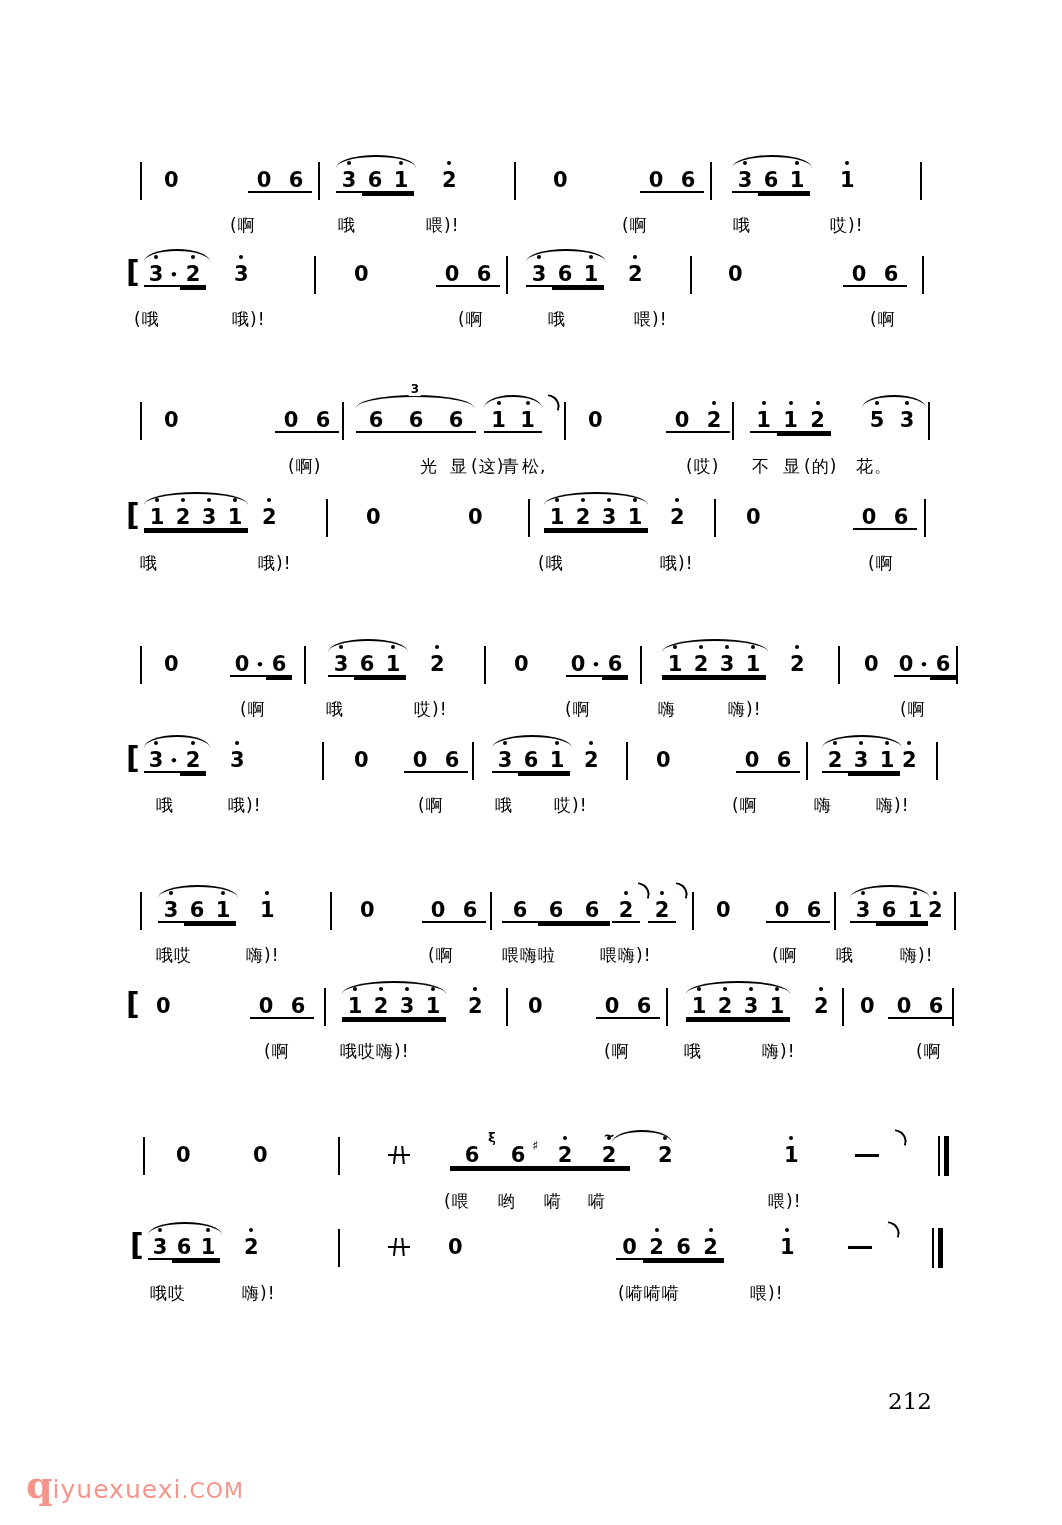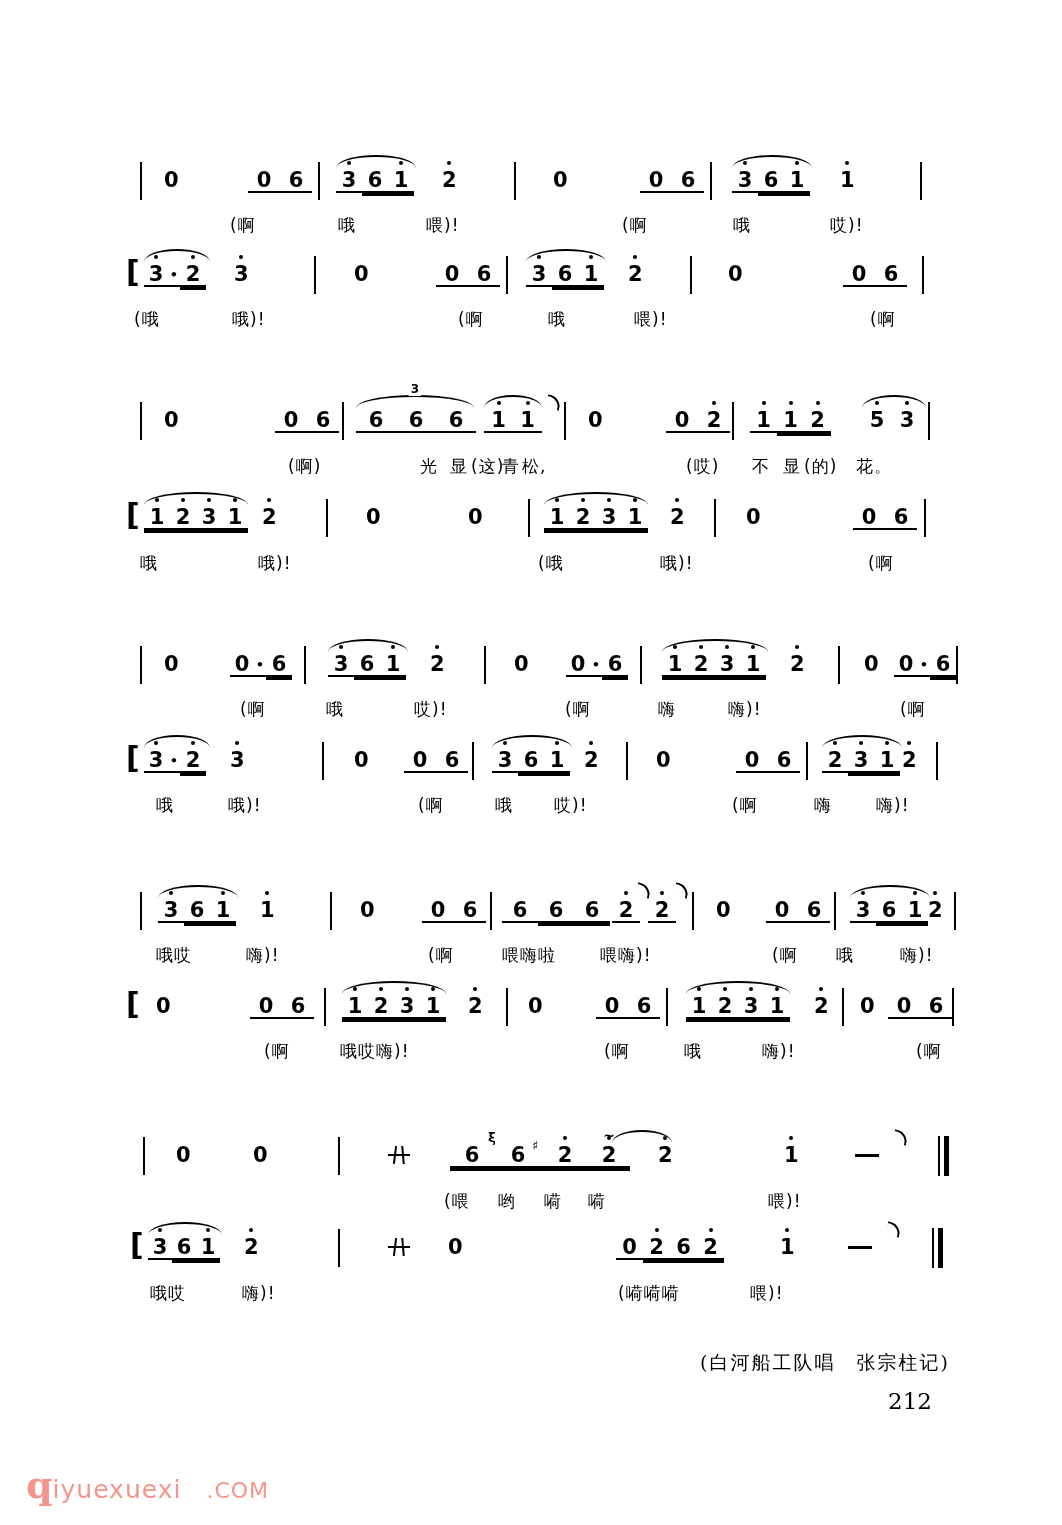--- a/index.html
+++ b/index.html
@@ -31,21 +31,21 @@
   .fv2{left:14px;top:1px;width:2px;height:18px;transform:rotate(-5deg);}
   .bracket{position:absolute;font:bold 30px "DejaVu Sans",sans-serif;color:#000;height:40px;line-height:40px;}
   .lyr{position:absolute;font:17px "DejaVu Sans",sans-serif;color:#000;white-space:nowrap;
        letter-spacing:1px;}
   #attribution{position:absolute;left:700px;top:1350px;font:19px "DejaVu Serif",serif;
        color:#000;letter-spacing:2px;white-space:nowrap;}
   #pagenum{position:absolute;left:888px;top:1388px;font:23px "DejaVu Serif",serif;color:#000;}
   #watermark{position:absolute;left:26px;top:1462px;white-space:nowrap;}
   #wm-q{font:bold 38px "DejaVu Serif",serif;}
   #wm-mid{font:25px "DejaVu Sans",sans-serif;letter-spacing:1px;}
-  #wm-tld{font:22px "DejaVu Sans",sans-serif;letter-spacing:1px;margin-left:25px;}
+  #wm-tld{font:22px "DejaVu Sans",sans-serif;letter-spacing:1px;}
 </style>
 </head>
 <body>
 
 <div id="page">
   <div id="score">
       <div class="bar" style="left: 140px; top: 162px;"></div>
       <span class="n" style="left: 164px; top: 168px;">0</span>
       <span class="n u1" style="left: 248px; top: 168px; width: 32px;">0</span>
       <span class="n u1" style="left: 280px; top: 168px; width: 32px;">6</span>
@@ -352,18 +352,17 @@
       <span class="n" style="left: 780px; top: 1235px;">1<i class="odot"></i></span>
       <div class="dash" style="left: 848px; top: 1246px;"></div>
       <div class="fall" style="left: 886px; top: 1223px;"></div>
       <div class="dbart" style="left: 932px; top: 1228px;"></div>
       <div class="dbarT" style="left: 938px; top: 1228px;"></div>
       <span class="lyr" style="left: 150px; top: 1282px;">哦哎</span>
       <span class="lyr" style="left: 242px; top: 1282px;">嗨)!</span>
       <span class="lyr" style="left: 618px; top: 1282px;">(嗬嗬嗬</span>
       <span class="lyr" style="left: 750px; top: 1282px;">喂)!</span>
     </div>
-  <div id="attribution">(白河船工队唱　张宗柱记)</div>
   <div id="pagenum">212</div>
   <div id="watermark" style="color: rgb(244, 149, 139);">
     <span id="wm-q">q</span><span id="wm-mid">iyuexuexi</span><span id="wm-tld">.COM</span>
   </div>
 </div>
 
 </body></html>

